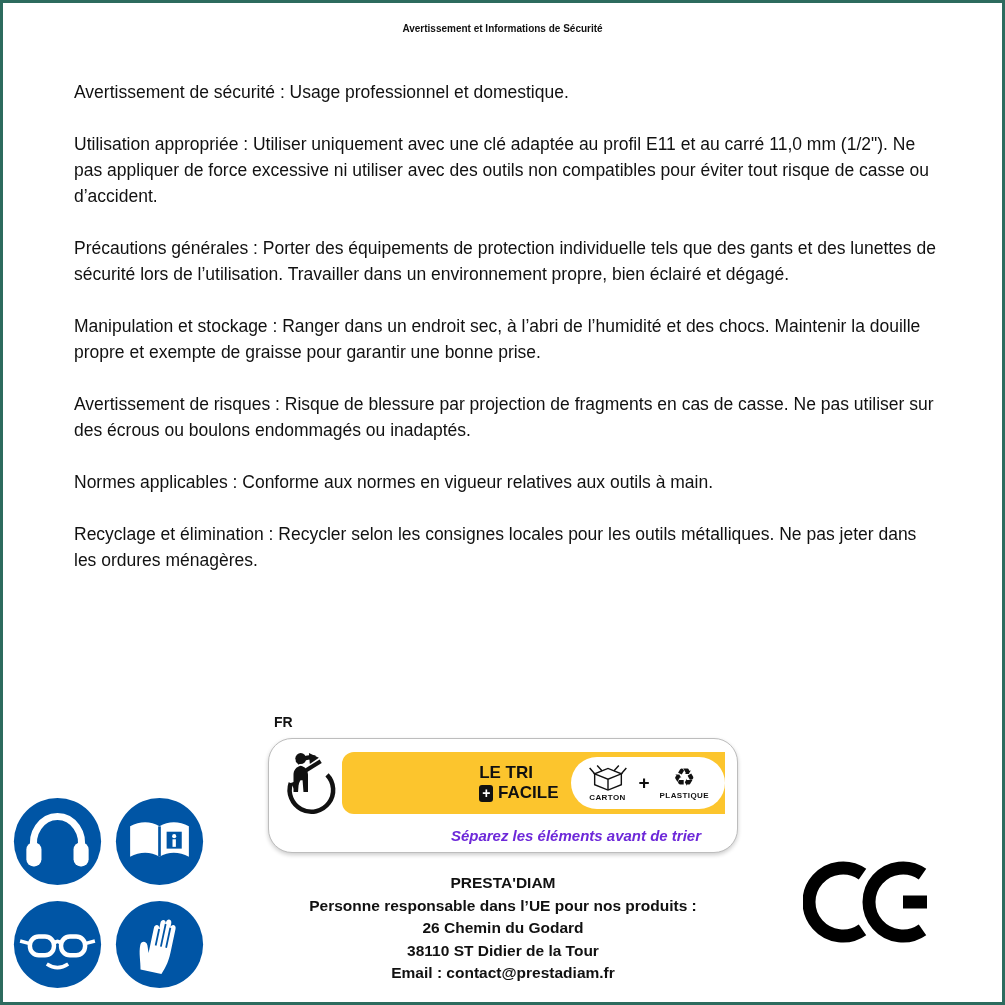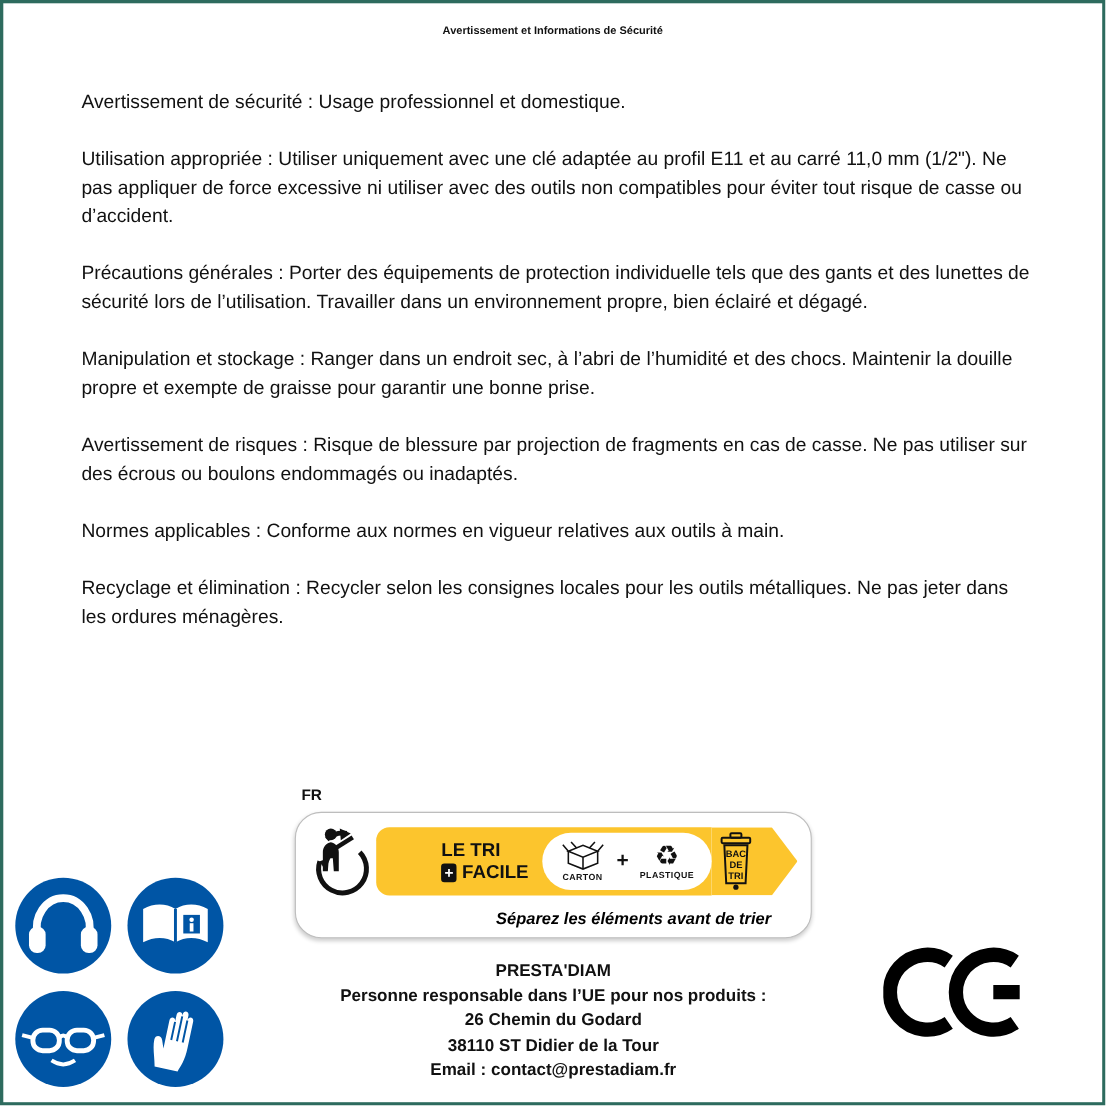--- a/index.html
+++ b/index.html
@@ -35,21 +35,21 @@
   .mat{display:flex;flex-direction:column;align-items:center;font-size:8px;
     font-weight:bold;letter-spacing:.4px;line-height:10px;}
   .mat svg{width:42px;height:30px;}
   .recycle-glyph{font-family:"DejaVu Sans", sans-serif;font-size:25px;line-height:26px;font-weight:normal;}
   .plus-sign{font-weight:bold;font-size:19px;}
   .pennant{width:78px;height:62px;background:#fcc52d;flex:0 0 auto;
     clip-path:polygon(0 0,70% 0,100% 50%,70% 100%,0 100%);
     display:flex;align-items:center;padding-left:4px;box-sizing:border-box;}
   .pennant svg{width:36px;height:54px;}
   .caption{text-align:right;padding:8px 24px 2px 0;font-style:italic;
-    font-weight:bold;font-size:15px;color:#000000;}
+    font-weight:bold;font-size:15px;color:#6d28d9;}
 
   
   .responsible{position:absolute;left:252px;top:869px;width:496px;text-align:center;
     font-size:15.5px;font-weight:bold;line-height:22.5px;}
 
   
   .ce{position:absolute;left:800px;top:853px;width:140px;height:92px;}
 </style>
 </head>
 <body>
@@ -139,31 +139,20 @@
             </svg>
             <span>CARTON</span>
           </div>
           <div class="plus-sign">+</div>
           <div class="mat">
             <span class="recycle-glyph">♻</span>
             <span>PLASTIQUE</span>
           </div>
         </div>
       </div>
-      <div class="pennant">
-        <svg viewBox="0 0 36 54">
-          <rect x="13" y="1.5" width="10" height="4" rx="1" fill="none" stroke="#111" stroke-width="1.8"></rect>
-          <rect x="5" y="5.5" width="26" height="5" rx="1" fill="none" stroke="#111" stroke-width="1.8"></rect>
-          <path d="M7.5 12.5 L28.5 12.5 L26.8 47 L9.2 47 Z" fill="none" stroke="#111" stroke-width="1.8"></path>
-          <circle cx="18" cy="50.5" r="2.4" fill="#111"></circle>
-          <text x="18" y="23" text-anchor="middle" font-size="8.5" font-weight="bold" fill="#111">BAC</text>
-          <text x="18" y="33" text-anchor="middle" font-size="8.5" font-weight="bold" fill="#111">DE</text>
-          <text x="18" y="43" text-anchor="middle" font-size="8.5" font-weight="bold" fill="#111">TRI</text>
-        </svg>
-      </div>
     </div>
     <div class="caption">Séparez les éléments avant de trier</div>
   </div>
 
   <div class="responsible">
     <div>PRESTA'DIAM</div>
     <div>Personne responsable dans l’UE pour nos produits :</div>
     <div>26 Chemin du Godard</div>
     <div>38110 ST Didier de la Tour</div>
     <div>Email : contact@prestadiam.fr</div>

